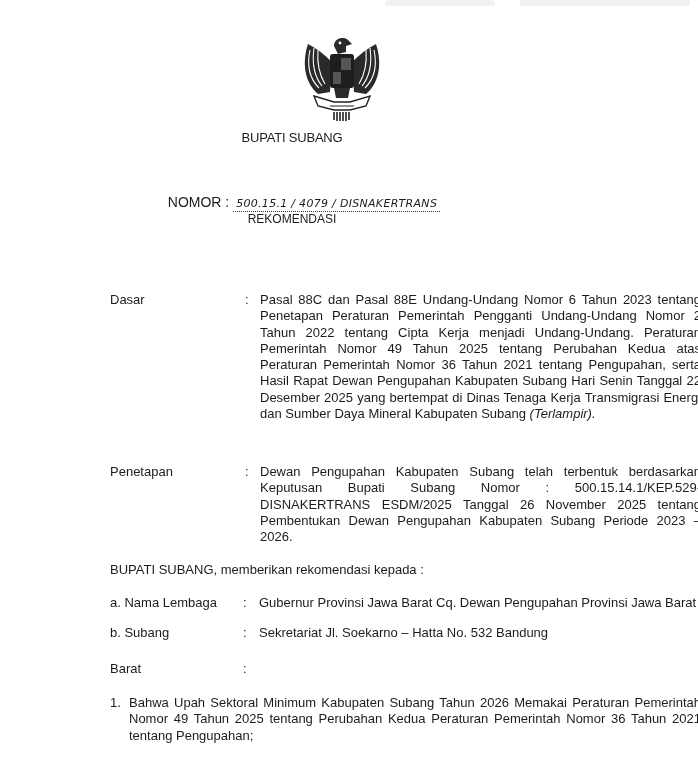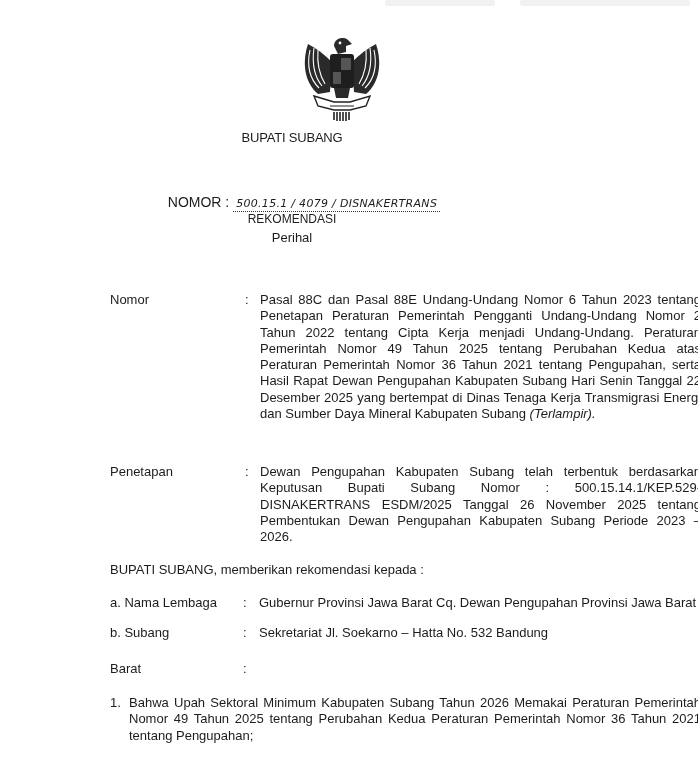--- a/index.html
+++ b/index.html
@@ -68,24 +68,23 @@
 
   <div class="center head-title">BUPATI SUBANG</div>
 
   <div class="center rek">REKOMENDASI</div>
 
   <div class="center nomor">
     <span>NOMOR :</span>
     <span class="hand">500.15.1 / 4079 / DISNAKERTRANS</span>
   </div>
 
-  <div class="center perihal-label">Perihal</div>
 
   <div class="row" style="top:292px;">
-    <span class="lbl">Nomor</span>
+    <span class="lbl">Dasar</span>
     <span class="colon" style="left:135px;">:</span>
     <div class="txt" style="left:150px;width:441px;">
       <span>Pasal 88C dan Pasal 88E Undang-Undang Nomor 6 Tahun 2023 tentang Penetapan Peraturan Pemerintah Pengganti Undang-Undang Nomor 2 Tahun 2022 tentang Cipta Kerja menjadi Undang-Undang. Peraturan Pemerintah Nomor 49 Tahun 2025 tentang Perubahan Kedua atas Peraturan Pemerintah Nomor 36 Tahun 2021 tentang Pengupahan, serta Hasil Rapat Dewan Pengupahan Kabupaten Subang Hari Senin Tanggal 22 Desember 2025 yang bertempat di Dinas Tenaga Kerja Transmigrasi Energi dan Sumber Daya Mineral Kabupaten Subang</span>
       <span class="italic">(Terlampir).</span>
     </div>
   </div>
 
   <div class="row" style="top:464px;">
     <span class="lbl">Penetapan</span>
     <span class="colon" style="left:135px;">:</span>

